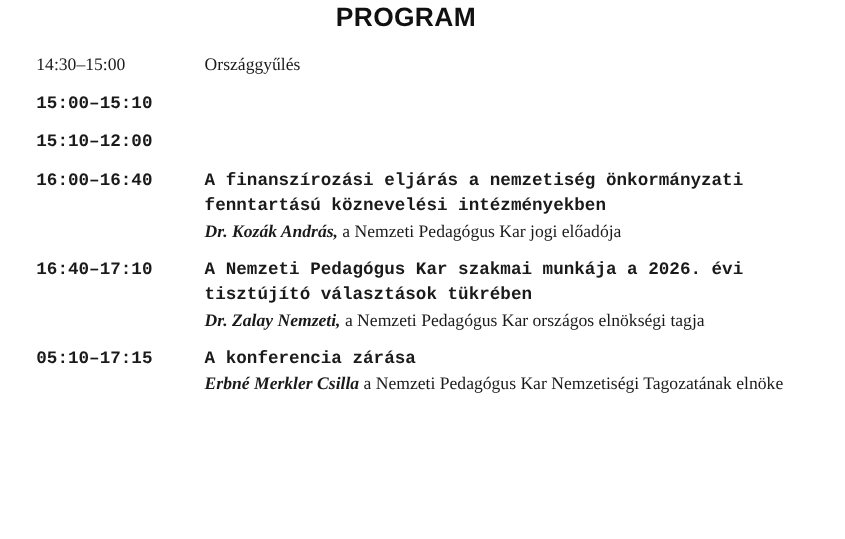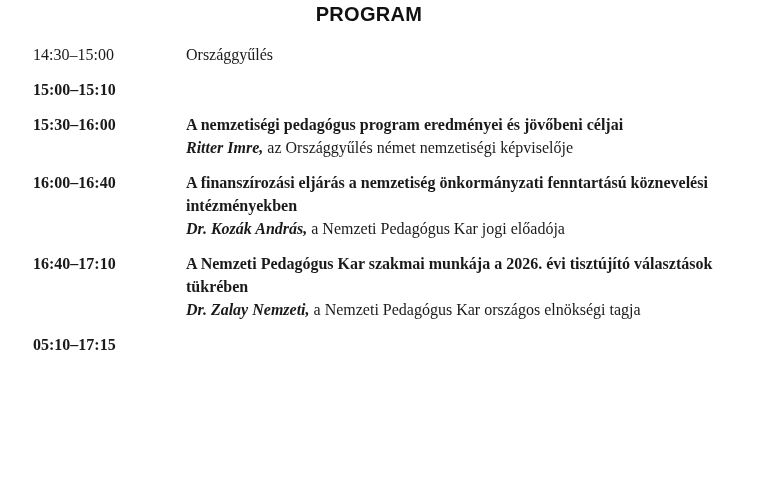--- a/index.html
+++ b/index.html
@@ -16,21 +16,21 @@
     overflow: hidden;
   }
   .page {
     padding: 3px 20px 0 33px;
     box-sizing: border-box;
     width: 768px;
   }
   .program-title {
     font-family: "Liberation Sans", sans-serif;
     font-weight: 700;
-    font-size: 20px;
+    font-size: 24px;
     letter-spacing: 0.3px;
     text-align: center;
     margin: 0 43px 17px 0;
     color: #111111;
   }
   .schedule { }
   .session {
     display: flex;
     align-items: flex-start;
     line-height: 23px;
@@ -41,20 +41,21 @@
     flex: 0 0 153px;
     width: 153px;
   }
   .desc {
     flex: 1 1 auto;
     min-width: 0;
   }
   .session.emphasis .time,
   .session.emphasis .session-title {
     font-weight: 700;
+    font-family: Liberation Mono, monospace;
   }
   .speaker-line { }
   .speaker-name {
     font-weight: 700;
     font-style: italic;
   }
 </style>
 </head>
 <body>
 
@@ -66,40 +67,40 @@
     <div class="desc">
       <div class="session-title">Országgyűlés</div>
     </div>
   </div>
 
   <div class="session emphasis">
     <div class="time">15:00–15:10</div>
   </div>
 
   <div class="session emphasis">
-    <div class="time">15:30–16:00</div>
-    <div class="desc">
-      <div class="session-title">A nemzetiségi pedagógus program eredményei és jövőbeni céljai</div>
-    <div class="speaker-line"><span class="speaker-name">Ritter Imre,</span> az Országgyűlés német nemzetiségi képviselője</div>
-        </div>
+    <div class="time">15:10–12:00</div>
   </div>
 
   <div class="session emphasis">
     <div class="time">16:00–16:40</div>
     <div class="desc">
       <div class="session-title">A finanszírozási eljárás a nemzetiség önkormányzati fenntartású köznevelési intézményekben</div>
     <div class="speaker-line"><span class="speaker-name">Dr. Kozák András,</span> a Nemzeti Pedagógus Kar jogi előadója</div>
         </div>
   </div>
 
   <div class="session emphasis">
     <div class="time">16:40–17:10</div>
     <div class="desc">
       <div class="session-title">A Nemzeti Pedagógus Kar szakmai munkája a 2026. évi tisztújító választások tükrében</div>
     <div class="speaker-line"><span class="speaker-name">Dr. Zalay Nemzeti,</span> a Nemzeti Pedagógus Kar országos elnökségi tagja</div>
         </div>
   </div>
 
   <div class="session emphasis">
     <div class="time">05:10–17:15</div>
+    <div class="desc">
+      <div class="session-title">A konferencia zárása</div>
+    <div class="speaker-line"><span class="speaker-name">Erbné Merkler Csilla</span> a Nemzeti Pedagógus Kar Nemzetiségi Tagozatának elnöke</div>
+        </div>
   </div>
 </section>
 </main>
 
 </body></html>

